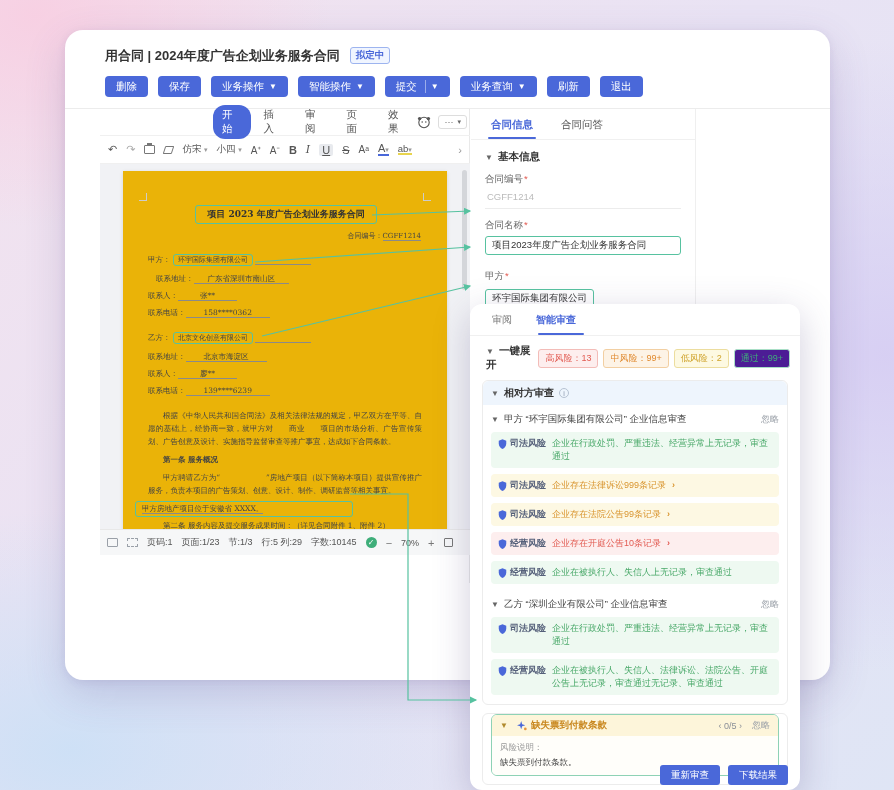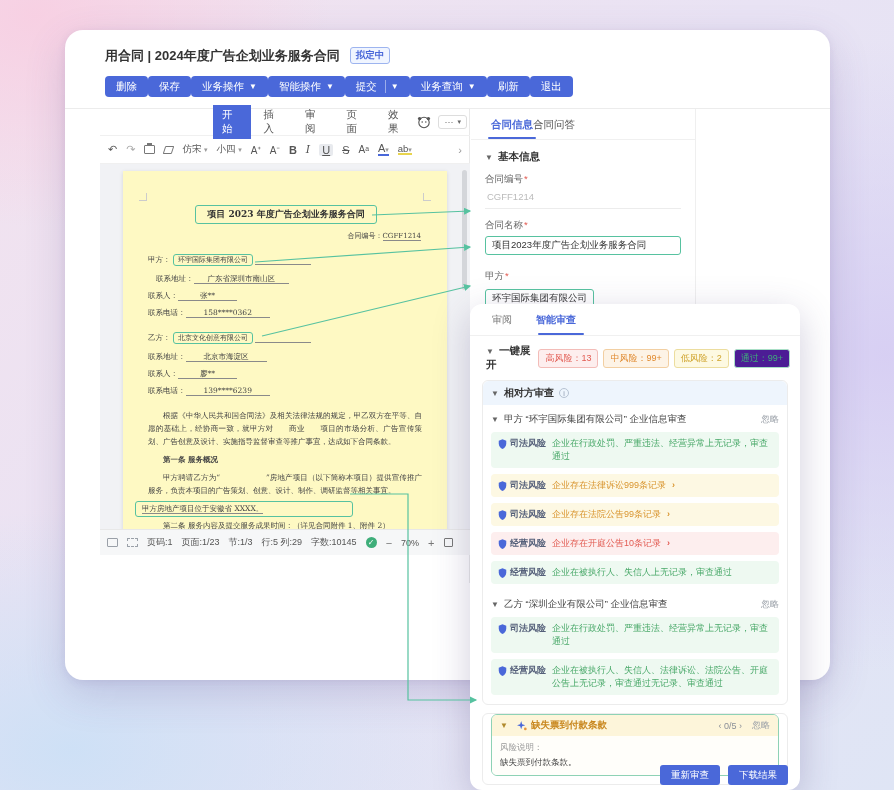--- a/index.html
+++ b/index.html
@@ -12,21 +12,21 @@
       radial-gradient(ellipse 520px 320px at 8% 95%, rgba(203,224,246,.9), rgba(203,224,246,0) 75%),
       linear-gradient(135deg,#f3e2ee 0%,#e9e3f4 45%,#dfe5f5 100%);}
   .abs{position:absolute;}
   .win{background:#fff;border-radius:18px;box-shadow:0 14px 40px rgba(90,70,140,.20),0 2px 8px rgba(90,70,140,.10);}
   .btn{display:inline-flex;align-items:center;justify-content:center;height:21px;padding:0 11px;
     background:#4a68d9;color:#fff;font-size:10.5px;border-radius:4px;cursor:pointer;white-space:nowrap;}
   .btn .carsep{width:1px;height:13px;background:rgba(255,255,255,.45);margin:0 0 0 8px;}
   .caret{font-size:8px;margin-left:5px;line-height:1;}
   .badge-status{display:inline-block;margin-left:10px;padding:1px 5px;font-size:9.5px;color:#4a68d9;
     border:1px solid #9db4ef;border-radius:3px;background:#f0f5ff;vertical-align:2px;}
-  .ribbon-tab{font-size:10.5px;color:#555;padding:3px 9px;border-radius:0;cursor:pointer;}
+  .ribbon-tab{font-size:10.5px;color:#555;padding:3px 9px;border-radius:12px;cursor:pointer;}
   .ribbon-tab.active{background:#4a68d9;color:#fff;}
   .fmt{font-size:11px;color:#555;}
   .doc-box{border:1px solid #57c2a0;border-radius:3px;}
   .u{border-bottom:.5px solid #8a8a8a;}
   .fld-label{font-size:9.5px;color:#666;}
   .req{color:#e25b52;margin-left:1px;}
   .fld-box{display:inline-block;border:1px solid #57c2a0;border-radius:3px;padding:2px 6px;font-size:9.5px;color:#333;background:#fff;white-space:nowrap;}
   .tabu{position:absolute;height:2px;background:#4a68d9;border-radius:1px;}
   .rbadge{display:inline-flex;align-items:center;padding:2px 6px;border-radius:3px;font-size:9px;white-space:nowrap;border:1px solid;}
   .rb-high{color:#e25b52;background:#fdeeee;border-color:#f3bcb8;}
@@ -51,21 +51,21 @@
 <body>
 
 <div class="canvas">
 
   <div class="abs win" style="left:65px;top:30px;width:765px;height:650px;">
 
     <div class="abs" style="left:40px;top:17px;font-size:13px;font-weight:bold;color:#333;white-space:nowrap;">
       <span>用合同 | 2024年度广告企划业务服务合同</span><span class="badge-status">拟定中</span>
     </div>
 
-    <div class="abs" style="left:40px;top:46px;display:flex;align-items:flex-end;">
+    <div class="abs" style="left:40px;top:46px;display:flex;gap:10px;align-items:flex-end;">
       <div class="btn">
           <span>删除</span>
         </div>
       <div class="btn">
           <span>保存</span>
         </div>
       <div class="btn">
           <span>业务操作</span>
           <span class="caret">▼</span>
         </div>
@@ -133,21 +133,21 @@
         <span class="fmt" style="text-decoration:underline;background:#e8eaee;padding:0 3px;border-radius:2px;">U</span>
         <span class="fmt" style="text-decoration:line-through">S</span>
         <span class="fmt" style="font-size:10px">Aᵃ</span>
         <span class="fmt" style="border-bottom:2px solid #4a68d9;line-height:1;">A<span style="font-size:7px;color:#999">▾</span></span>
         <span class="fmt" style="font-size:9.5px;border-bottom:2px solid #e8d44d;line-height:1;">ab<span style="font-size:7px;color:#999">▾</span></span>
         <span class="fmt" style="color:#999;margin-left:auto">›</span>
       </div>
 
       <div class="abs" style="left:0;top:55px;width:370px;height:365px;background:#f1f2f5;overflow:hidden;">
 
-        <div class="abs serif" style="left:23px;top:7px;width:324px;height:380px;background:#fef9c3;box-shadow:0 1px 4px rgba(0,0,0,.12);">
+        <div class="abs serif" style="left:23px;top:7px;width:324px;height:380px;background:#eab308;box-shadow:0 1px 4px rgba(0,0,0,.12);">
 
           <div class="abs" style="left:16px;top:22px;width:8px;height:8px;border-right:1px solid #ccc;border-bottom:1px solid #ccc;"></div>
           <div class="abs" style="right:16px;top:22px;width:8px;height:8px;border-left:1px solid #ccc;border-bottom:1px solid #ccc;"></div>
 
           <div class="abs doc-box" style="left:72px;top:34px;width:182px;padding:2px 0;text-align:center;font-size:9px;font-weight:bold;color:#333;white-space:nowrap;">项目 2023 年度广告企划业务服务合同</div>
 
           <div class="abs" style="right:26px;top:60px;font-size:7px;color:#444;padding-left:46px;">
             <span>合同编号：</span><span class="u">CGFF1214</span>
           </div>
 
@@ -195,21 +195,21 @@
         <span class="sb-txt">字数:10145</span>
         <span style="width:11px;height:11px;border-radius:50%;background:#3fae7a;color:#fff;font-size:8px;display:inline-flex;align-items:center;justify-content:center;">✓</span>
         <span class="sb-txt" style="font-size:11px;color:#777">−</span>
         <span class="sb-txt">70%</span>
         <span class="sb-txt" style="font-size:11px;color:#777">+</span>
         <span class="pgico" style="width:9px;height:9px;border-color:#777;"></span>
       </div>
     </div>
 
     <div class="abs" style="left:406px;top:79px;width:225px;height:500px;border-right:1px solid #efefef;">
-      <div style="display:flex;padding:9px 0 14px 20px;border-bottom:1px solid #f0f0f0;height:31px;position:relative;">
+      <div style="display:flex;gap:28px;padding:9px 0 14px 20px;border-bottom:1px solid #f0f0f0;height:31px;position:relative;">
         <span style="font-size:10.5px;color:#4a68d9;font-weight:bold;">合同信息</span>
         <span style="font-size:10.5px;color:#555;">合同问答</span>
         <span class="tabu" style="left:17px;bottom:0;width:48px;"></span>
       </div>
       <div style="padding:10px 14px 0 14px;">
         <div style="font-size:10.5px;font-weight:bold;color:#333;"><span class="car">▼</span><span>基本信息</span></div>
 
         <div style="margin-top:9px;">
           <div class="fld-label"><span>合同编号</span><span class="req">*</span></div>
           <div style="font-size:9.5px;color:#bbb;padding:5px 0 6px 2px;border-bottom:1px solid #ececec;">CGFF1214</div>

